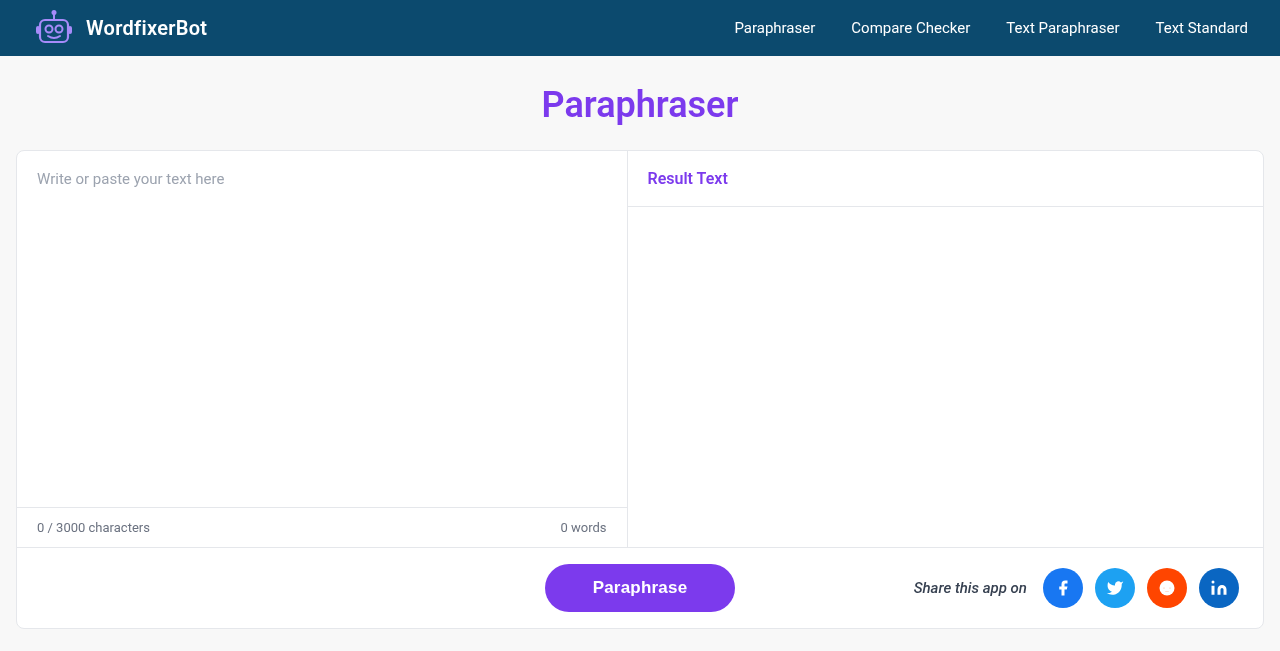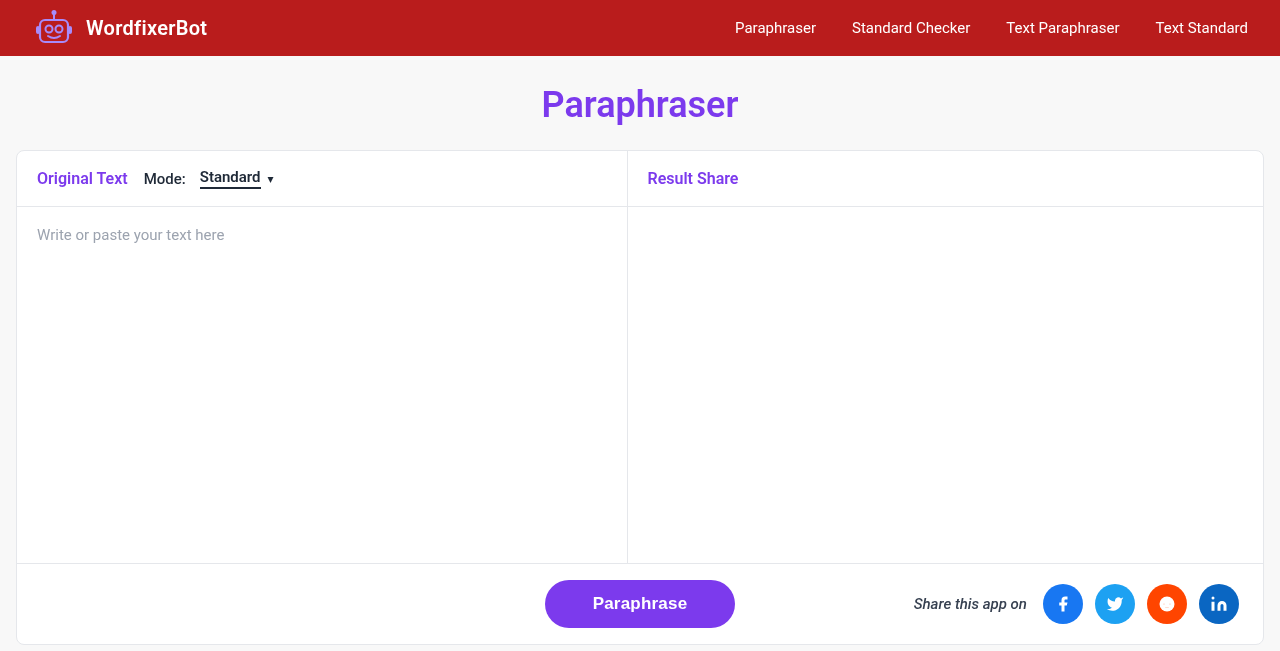--- a/index.html
+++ b/index.html
@@ -10,21 +10,21 @@
 
     body {
       font-family: -apple-system, BlinkMacSystemFont, 'Segoe UI', Roboto, sans-serif;
       background: #f8f8f8;
       min-height: 651px;
       width: 1280px;
     }
 
     
     header {
-      background: #b91c1c;
+      background: #0c4a6e;
       height: 56px;
       display: flex;
       align-items: center;
       justify-content: space-between;
       padding: 0 32px;
     }
 
     .logo-area {
       display: flex;
       align-items: center;
@@ -265,50 +265,45 @@
       <circle cx="22" cy="6.5" r="2.5" fill="#a78bfa"></circle>
 
       <rect x="4" y="20" width="4" height="8" rx="2" fill="#a78bfa"></rect>
       <rect x="36" y="20" width="4" height="8" rx="2" fill="#a78bfa"></rect>
     </svg>
     <span class="logo-text">WordfixerBot</span>
   </div>
 
   <nav>
     <a href="#">Paraphraser</a>
-    <a href="#">Standard Checker</a>
+    <a href="#">Compare Checker</a>
     <a href="#">Text Paraphraser</a>
     <a href="#">Text Standard</a>
   </nav>
 </header>
 
 <main>
   <h1 class="page-title">Paraphraser</h1>
 
   <div class="card">
     <div class="panels">
 
       <div class="panel-left">
-        <div class="panel-header">
-          <span class="panel-label">Original Text</span>
-          <div class="mode-selector">
-            <span class="mode-label">Mode:</span>
-            <span style="width:6px;"></span>
-            <span class="mode-value">Standard</span>
-            <span class="chevron-icon" style="margin-left:3px;">▾</span>
-          </div>
-        </div>
         <div class="text-area-wrapper">
           <textarea placeholder="Write or paste your text here" style=""></textarea>
         </div>
+        <div class="panel-footer">
+          <span class="char-count">0 / 3000 characters</span>
+          <span class="word-count">0 words</span>
+        </div>
       </div>
 
       <div class="panel-right">
         <div class="panel-header">
-          <span class="panel-label">Result Share</span>
+          <span class="panel-label">Result Text</span>
         </div>
         <div class="result-area">
         </div>
       </div>
 
     </div>
 
     <div class="bottom-bar">
       <div class="bottom-left"></div>
 

